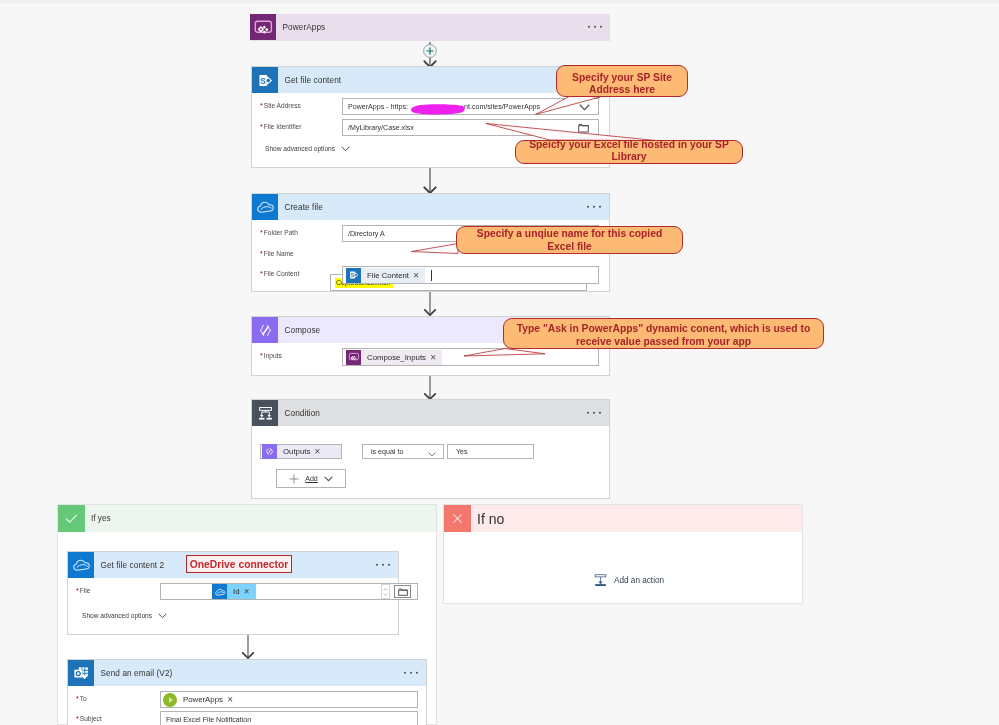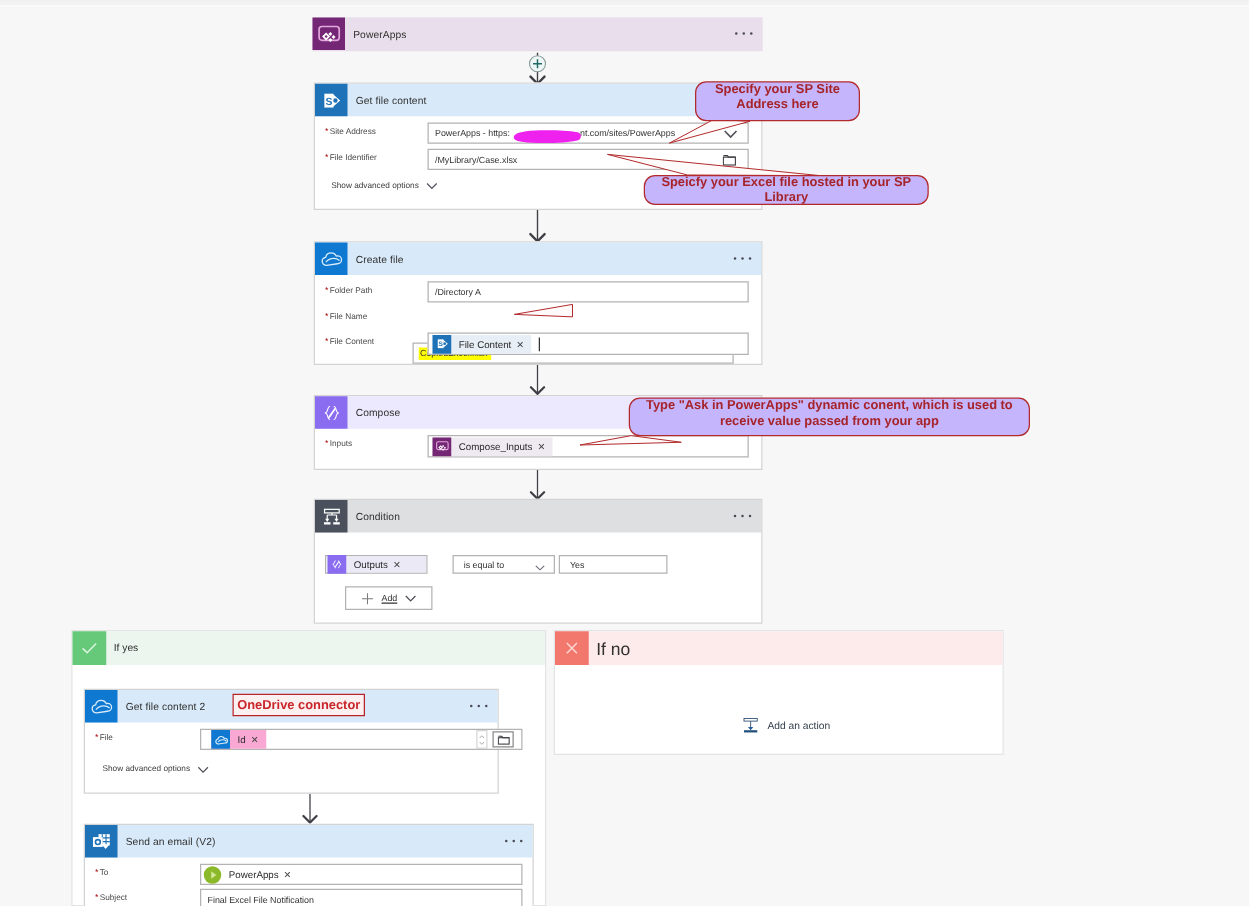--- a/index.html
+++ b/index.html
@@ -30,23 +30,23 @@
   
   .chip{display:inline-flex;align-items:center;height:15px;}
   .chip-ico{width:15px;height:15px;flex:0 0 15px;display:flex;align-items:center;justify-content:center;}
   .chip-txt{font-size:7.8px;padding:0 4px 0 6px;color:#2b2b2b;line-height:17px;}
   .chip-x{font-size:7.5px;color:#444;padding-right:6px;line-height:17px;}
 
   
   .conn{position:absolute;}
 
   
-  .anno{position:absolute;border:1.5px solid #b22a2c;border-radius:9px;background:#c4b5fd;
+  .anno{position:absolute;border:1.5px solid #b22a2c;border-radius:9px;background:#fdba74;
         color:#a6242a;font-weight:bold;text-align:center;box-sizing:border-box;
-        font-family:"Liberation Sans",sans-serif;display:flex;align-items:flex-start;justify-content:center;}
+        font-family:"Liberation Sans",sans-serif;display:flex;align-items:flex-end;justify-content:center;}
   .anno-sq{position:absolute;border:1.6px solid #b42529;background:#fdf0f0;color:#c9262b;
         font-weight:bold;text-align:center;box-sizing:border-box;display:flex;
         align-items:center;justify-content:center;}
 </style>
 </head>
 <body>
 
 <div class="canvas">
 
   <div style="position:absolute;left:0;top:0;width:999px;height:7px;
@@ -350,21 +350,21 @@
           <i></i>
           <i></i>
         </div>
     </div>
     <div class="card-body">
       <div class="field" style="left:8px;top:9px;">
         <span class="req">*</span>
         <span class="flabel">File</span>
       </div>
       <div class="fbox" style="left:92px;top:5px;width:258px;height:17px;padding-left:8px;">
-        <span class="chip" style="background:#f9a8d4;">
+        <span class="chip" style="background:#7dd3fc;margin-left:43px;">
           <span class="chip-ico" style="background:#0f79d1;">
             <svg width="12" height="12" viewBox="0 0 24 24">
               <path d="M7.6 18.4 C5.1 18.4 3.3 16.7 3.3 14.5 C3.3 12.6 4.7 11.0 6.6 10.7 C7.1 8.2 9.3 6.4 11.9 6.4 C14.0 6.4 15.9 7.6 16.8 9.4 C17.2 9.3 17.6 9.2 18.0 9.2 C20.2 9.2 21.9 10.9 21.9 13.0 C21.9 15.1 20.2 16.8 18.0 16.8 Z" fill="none" stroke="#d9ecfb" stroke-width="1.9"></path>
               <path d="M6.8 15.2 C8.6 13.0 11.4 11.6 14.3 11.6 C16.4 11.6 18.4 12.3 20.0 13.6" fill="none" stroke="#d9ecfb" stroke-width="1.8"></path>
             </svg>
           </span>
           <span class="chip-txt">Id</span>
           <span class="chip-x">✕</span>
         </span>
         <span style="position:absolute;right:27px;top:0px;width:9px;height:15px;border:1px solid #d6d6d6;box-sizing:border-box;
@@ -453,20 +453,23 @@
   </svg>
 
   <div class="anno" style="left:556px;top:65px;width:132px;height:32px;font-size:10.3px;line-height:12px;padding:0 6px;">
     <span>Specify your SP Site Address here</span>
   </div>
 
   <div class="anno" style="left:515px;top:140px;width:228px;height:24px;font-size:10.3px;line-height:12px;padding:0 7px;">
     <span>Speicfy your Excel file hosted in your SP Library</span>
   </div>
 
+  <div class="anno" style="left:456px;top:226px;width:227px;height:28px;font-size:10.3px;line-height:12.5px;padding:0 7px;">
+    <span>Specify a unqiue name for this copied Excel file</span>
+  </div>
 
   <div class="anno" style="left:503px;top:318px;width:321px;height:31px;font-size:10.3px;line-height:12.5px;padding:0 7px;">
     <span>Type "Ask in PowerApps" dynamic conent, which is used to receive value passed from your app</span>
   </div>
 
   <div class="anno-sq" style="left:186px;top:555px;width:106px;height:18px;font-size:10.3px;">
     <span>OneDrive connector</span>
   </div>
 
 </div>

